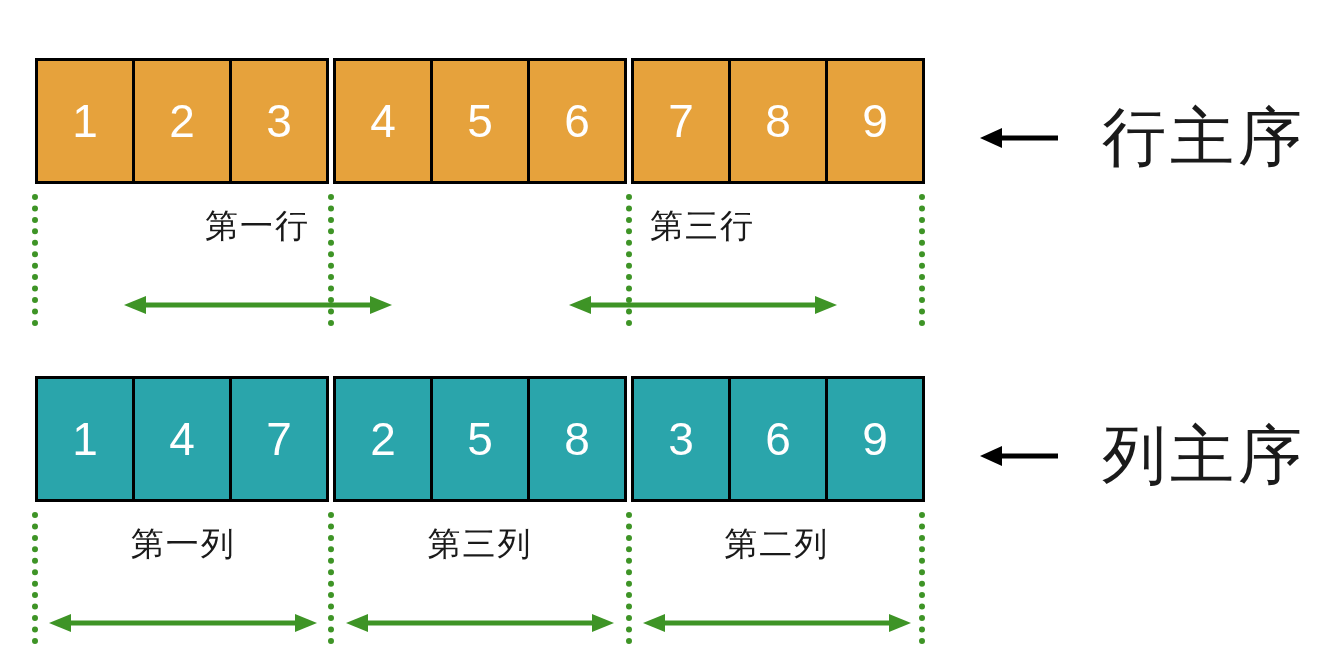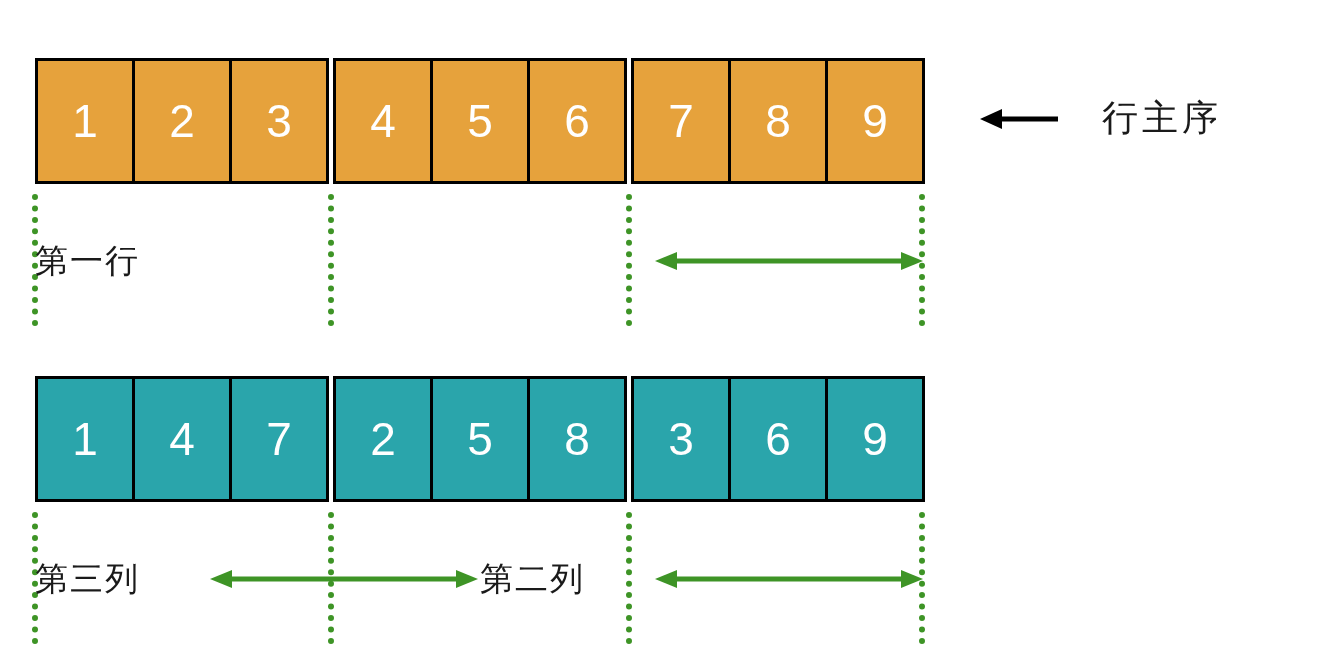--- a/index.html
+++ b/index.html
@@ -30,39 +30,39 @@
   }
   .cell + .cell { border-left: 3px solid #000; }
 
   
   .side {
     position: absolute;
     left: 945px; top: 36px;
     display: flex; align-items: center; gap: 42px;
     white-space: nowrap;
   }
-  .side-label { font-size: 36px; color: #1a1a1a; letter-spacing: 4px; }
+  .side-label { font-size: 64px; color: #1a1a1a; letter-spacing: 4px; }
 
   
   .annot {
     position: absolute;
     left: 0; top: 136px;
     width: 890px; height: 132px;
   }
   .vline {
     position: absolute; top: 0; bottom: 0; width: 0;
     border-left: 6px dotted var(--green);
   }
   .agroups {
     position: absolute; inset: 0;
     display: flex;
   }
   .agroup {
     flex: 1 1 0;
-    display: flex; flex-direction: row;
+    display: flex; flex-direction: column;
     align-items: center; justify-content: space-between;
     padding: 10px 0 8px 0;
   }
   .glabel { font-size: 33px; color: #1a1a1a; letter-spacing: 2px; }
 
   .darrow line { stroke: var(--green); stroke-width: 5; }
   .darrow polygon { fill: var(--green); }
   .larrow line { stroke: #000; stroke-width: 5; }
   .larrow polygon { fill: #000; }
 </style>
@@ -106,20 +106,28 @@
       <div class="vline" style="left:884px;"></div>
       <div class="agroups">
         <div class="agroup">
           <span class="glabel">第一行</span>
           <svg class="darrow" width="272" height="26" viewBox="0 0 272 26">
             <line x1="18" y1="13" x2="254" y2="13"></line>
             <polygon points="2,13 24,4 24,22"></polygon>
             <polygon points="270,13 248,4 248,22"></polygon>
           </svg>
         </div>
+        <div class="agroup">
+          <span class="glabel">第三行</span>
+          <svg class="darrow" width="272" height="26" viewBox="0 0 272 26">
+            <line x1="18" y1="13" x2="254" y2="13"></line>
+            <polygon points="2,13 24,4 24,22"></polygon>
+            <polygon points="270,13 248,4 248,22"></polygon>
+          </svg>
+        </div>
       </div>
     </div>
   </div>
 
   <div class="section" style="top:376px;">
 
     <div class="array-row">
       <div class="group" style="background-color: rgb(42, 165, 171);">
         <div class="cell">1</div>
         <div class="cell">4</div>
@@ -130,27 +138,42 @@
         <div class="cell">5</div>
         <div class="cell">8</div>
       </div>
       <div class="group" style="background-color: rgb(42, 165, 171);">
         <div class="cell">3</div>
         <div class="cell">6</div>
         <div class="cell">9</div>
       </div>
     </div>
 
+    <div class="side">
+      <svg class="larrow" width="80" height="26" viewBox="0 0 80 26">
+        <line x1="18" y1="13" x2="78" y2="13"></line>
+        <polygon points="0,13 22,3 22,23"></polygon>
+      </svg>
+      <span class="side-label">列主序</span>
+    </div>
 
     <div class="annot">
       <div class="vline" style="left:-3px;"></div>
       <div class="vline" style="left:293px;"></div>
       <div class="vline" style="left:591px;"></div>
       <div class="vline" style="left:884px;"></div>
       <div class="agroups">
+        <div class="agroup">
+          <span class="glabel">第一列</span>
+          <svg class="darrow" width="272" height="26" viewBox="0 0 272 26">
+            <line x1="18" y1="13" x2="254" y2="13"></line>
+            <polygon points="2,13 24,4 24,22"></polygon>
+            <polygon points="270,13 248,4 248,22"></polygon>
+          </svg>
+        </div>
         <div class="agroup">
           <span class="glabel">第三列</span>
           <svg class="darrow" width="272" height="26" viewBox="0 0 272 26">
             <line x1="18" y1="13" x2="254" y2="13"></line>
             <polygon points="2,13 24,4 24,22"></polygon>
             <polygon points="270,13 248,4 248,22"></polygon>
           </svg>
         </div>
         <div class="agroup">
           <span class="glabel">第二列</span>

